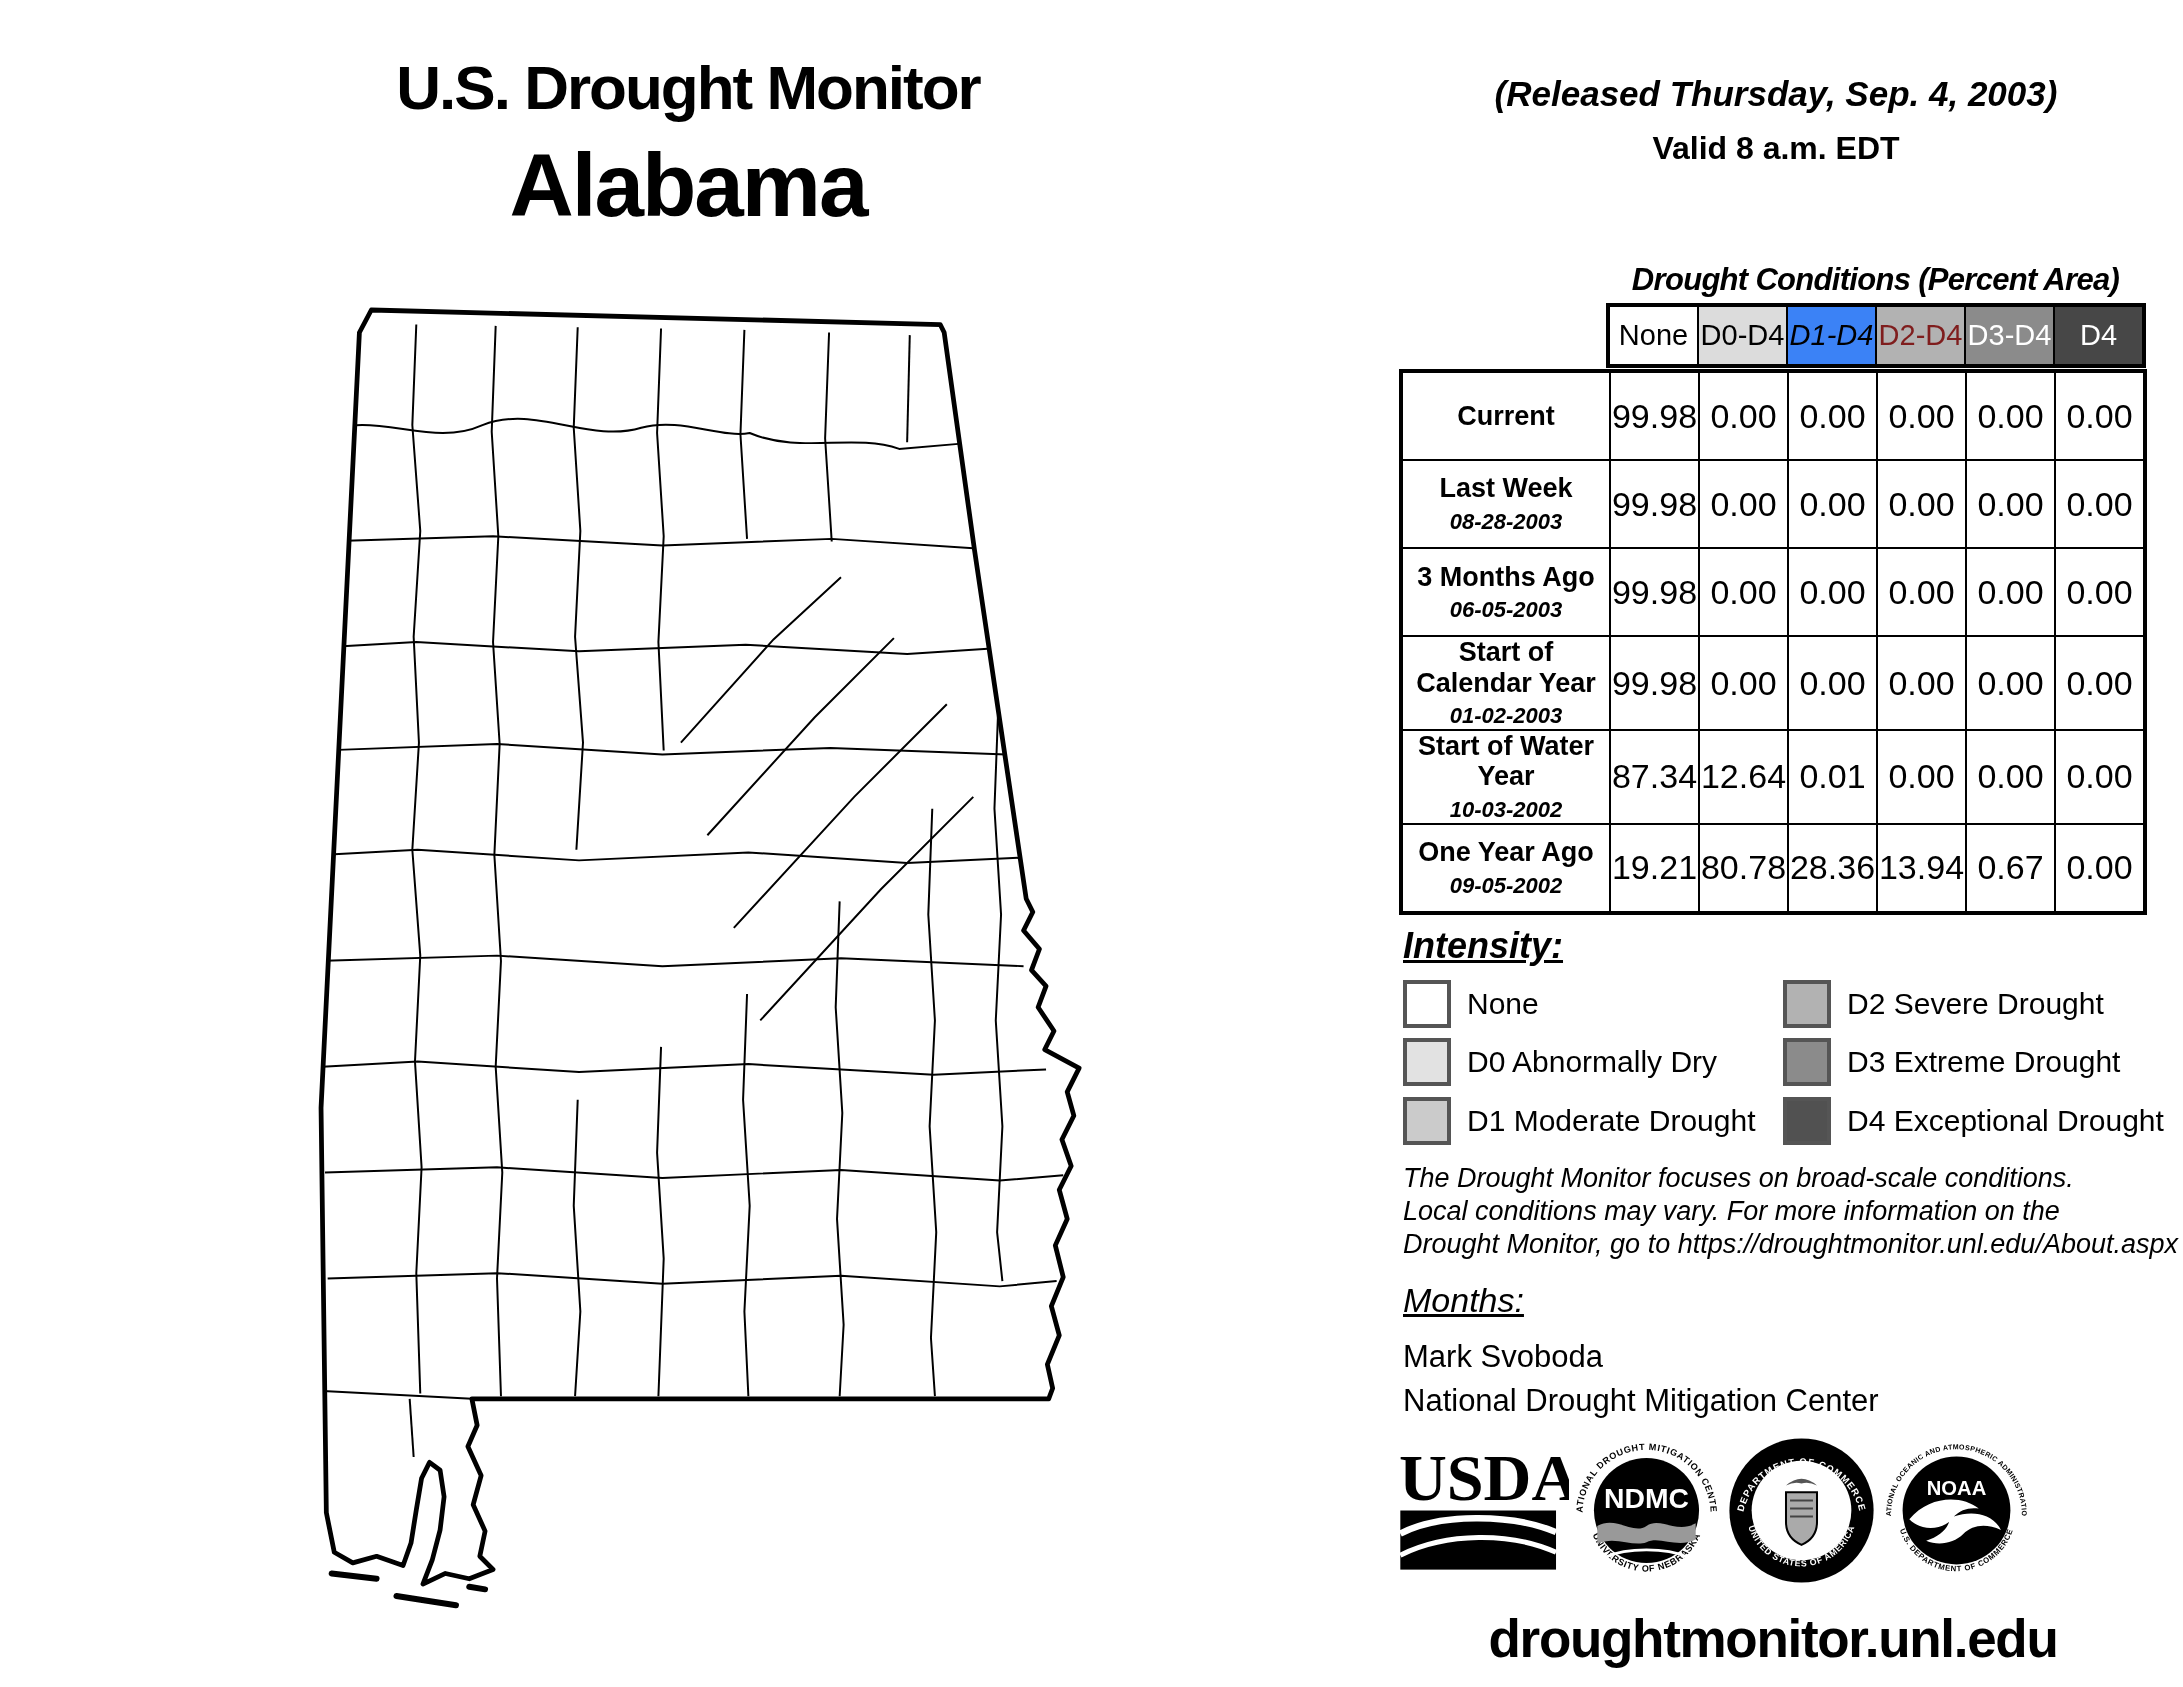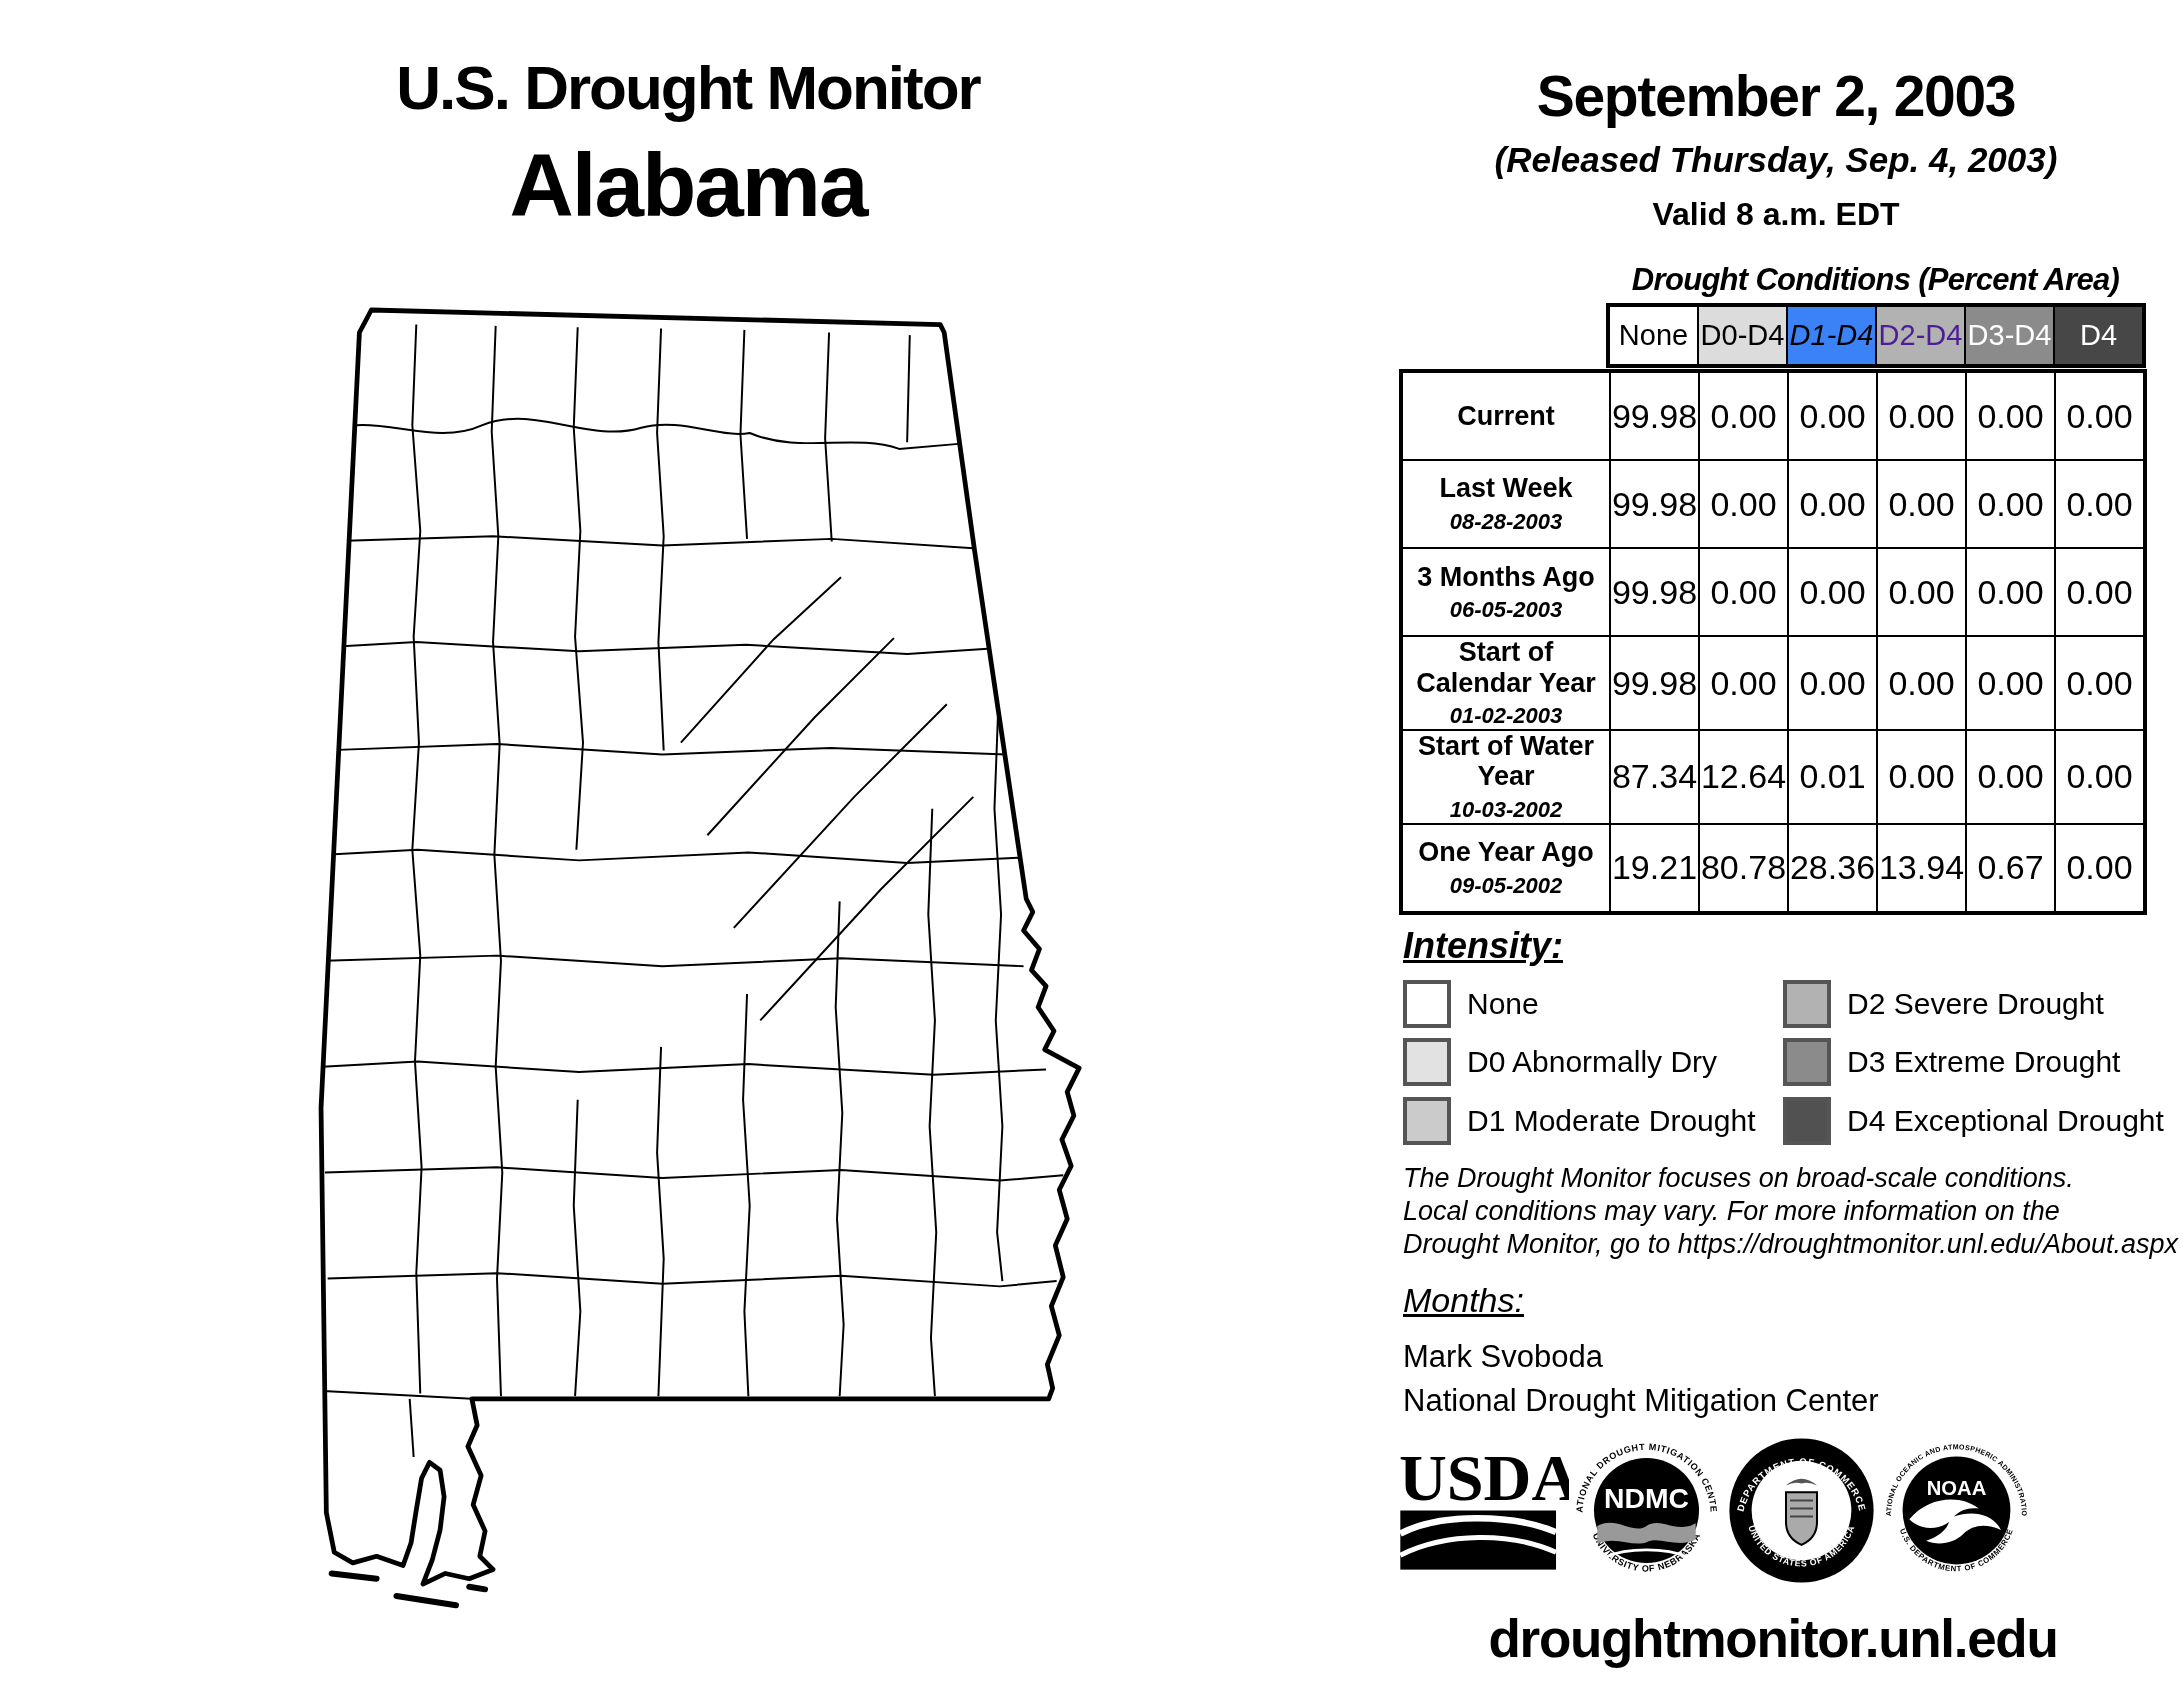--- a/index.html
+++ b/index.html
@@ -21,21 +21,21 @@
   .table-caption{position:absolute;left:1604px;top:262px;width:543px;text-align:center;
                  font-size:31px;font-style:italic;font-weight:600;letter-spacing:-0.7px;}
 
   .dt-header{position:absolute;left:1606px;top:303px;width:540px;height:65px;
              display:grid;grid-template-columns:repeat(6,1fr);gap:2px;
              background:#000;border:4.6px solid #000;box-sizing:border-box;}
   .hc{display:flex;align-items:center;justify-content:center;font-size:29px;}
   .c-none{background:#ffffff;color:#000;}
   .c-d0{background:#dcdcdc;color:#000;}
   .c-d1{background:#3b82f6;color:#000;font-style:italic;}
-  .c-d2{background:#b2b2b2;color:#4c1d95;}
+  .c-d2{background:#b2b2b2;color:#7f1d1d;}
   .c-d3{background:#8b8b8b;color:#fff;}
   .c-d4{background:#474747;color:#fff;}
 
   .dt-body{position:absolute;left:1399px;top:369px;width:748px;height:546px;
            display:grid;grid-template-columns:206px repeat(6,1fr);grid-auto-rows:1fr;gap:2px;
            background:#000;border:4.6px solid #000;box-sizing:border-box;}
   .cell{background:#fff;display:flex;align-items:center;justify-content:center;font-size:34px;}
   .lbl{background:#fff;display:flex;flex-direction:column;align-items:center;justify-content:center;
        text-align:center;padding:0 5.3px;}
   .lbl-name{font-size:27px;font-weight:700;line-height:1.12;}
@@ -113,21 +113,20 @@
     </g>
     <path d="M66,3 L496,14 L499,20 L522,185 L561,448 L566,458 L559,472 L571,486 L565,502 L576,514 L570,530 L582,548 L575,562 L601,576 L592,594 L597,612 L588,630 L595,650 L586,668 L592,690 L583,710 L589,734 L580,756 L586,778 L577,800 L581,818 L578,826 L142,826 L146,846 L139,862 L149,884 L143,906 L152,926 L148,945 L158,955 L140,962 L122,958 L105,966 L112,948 L118,925 L121,900 L118,880 L110,874 L104,886 L100,910 L96,935 L90,952 L70,945 L52,950 L38,942 L32,912 L28,606 L57,20 Z" fill="none" stroke="#000" stroke-width="3.6" stroke-linejoin="round"></path>
     <g stroke="#000" stroke-width="4.5" stroke-linecap="round">
       <path d="M36,958 L70,962"></path>
       <path d="M85,975 L130,982"></path>
       <path d="M140,968 L152,970"></path>
     </g>
   </svg>
 
   <div class="date-block">
-    <div class="date-main">September 2, 2003</div>
     <div class="date-released">(Released Thursday, Sep. 4, 2003)</div>
     <div class="date-valid">Valid 8 a.m. EDT</div>
   </div>
 
   <div class="table-caption">Drought Conditions (Percent Area)</div>
 
   <div class="dt-header">
     <div class="hc c-none">None</div>
     <div class="hc c-d0">D0-D4</div>
     <div class="hc c-d1">D1-D4</div>

